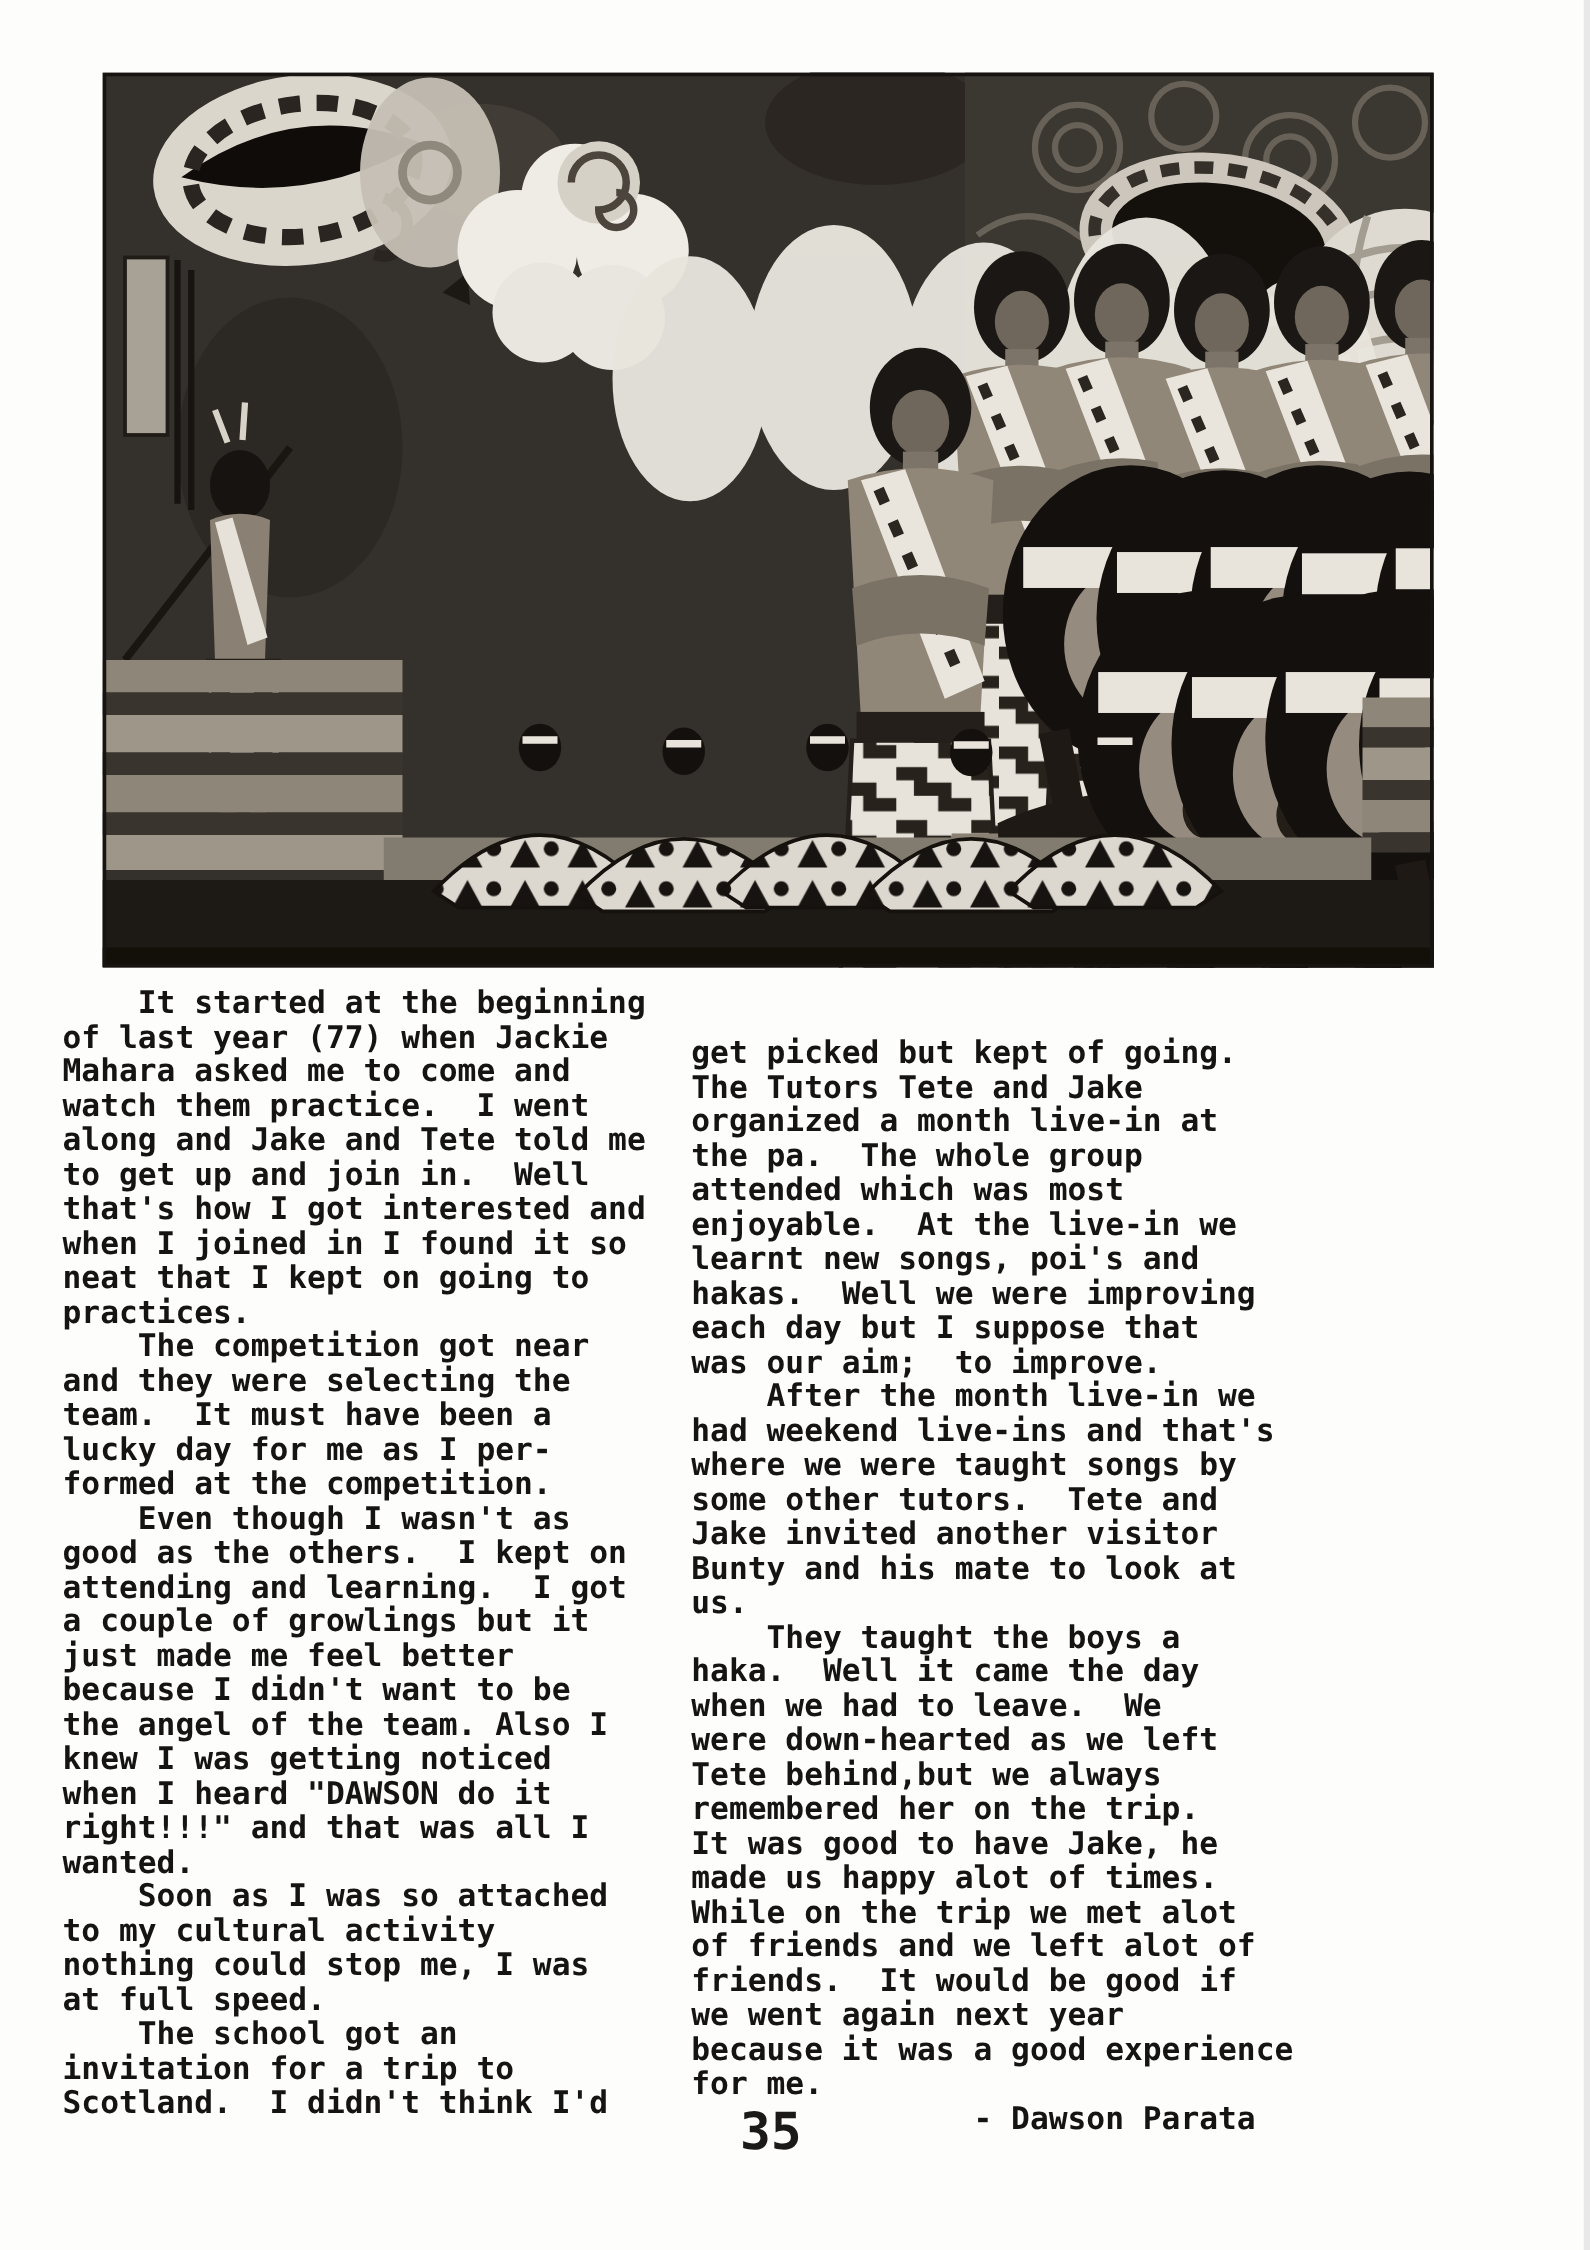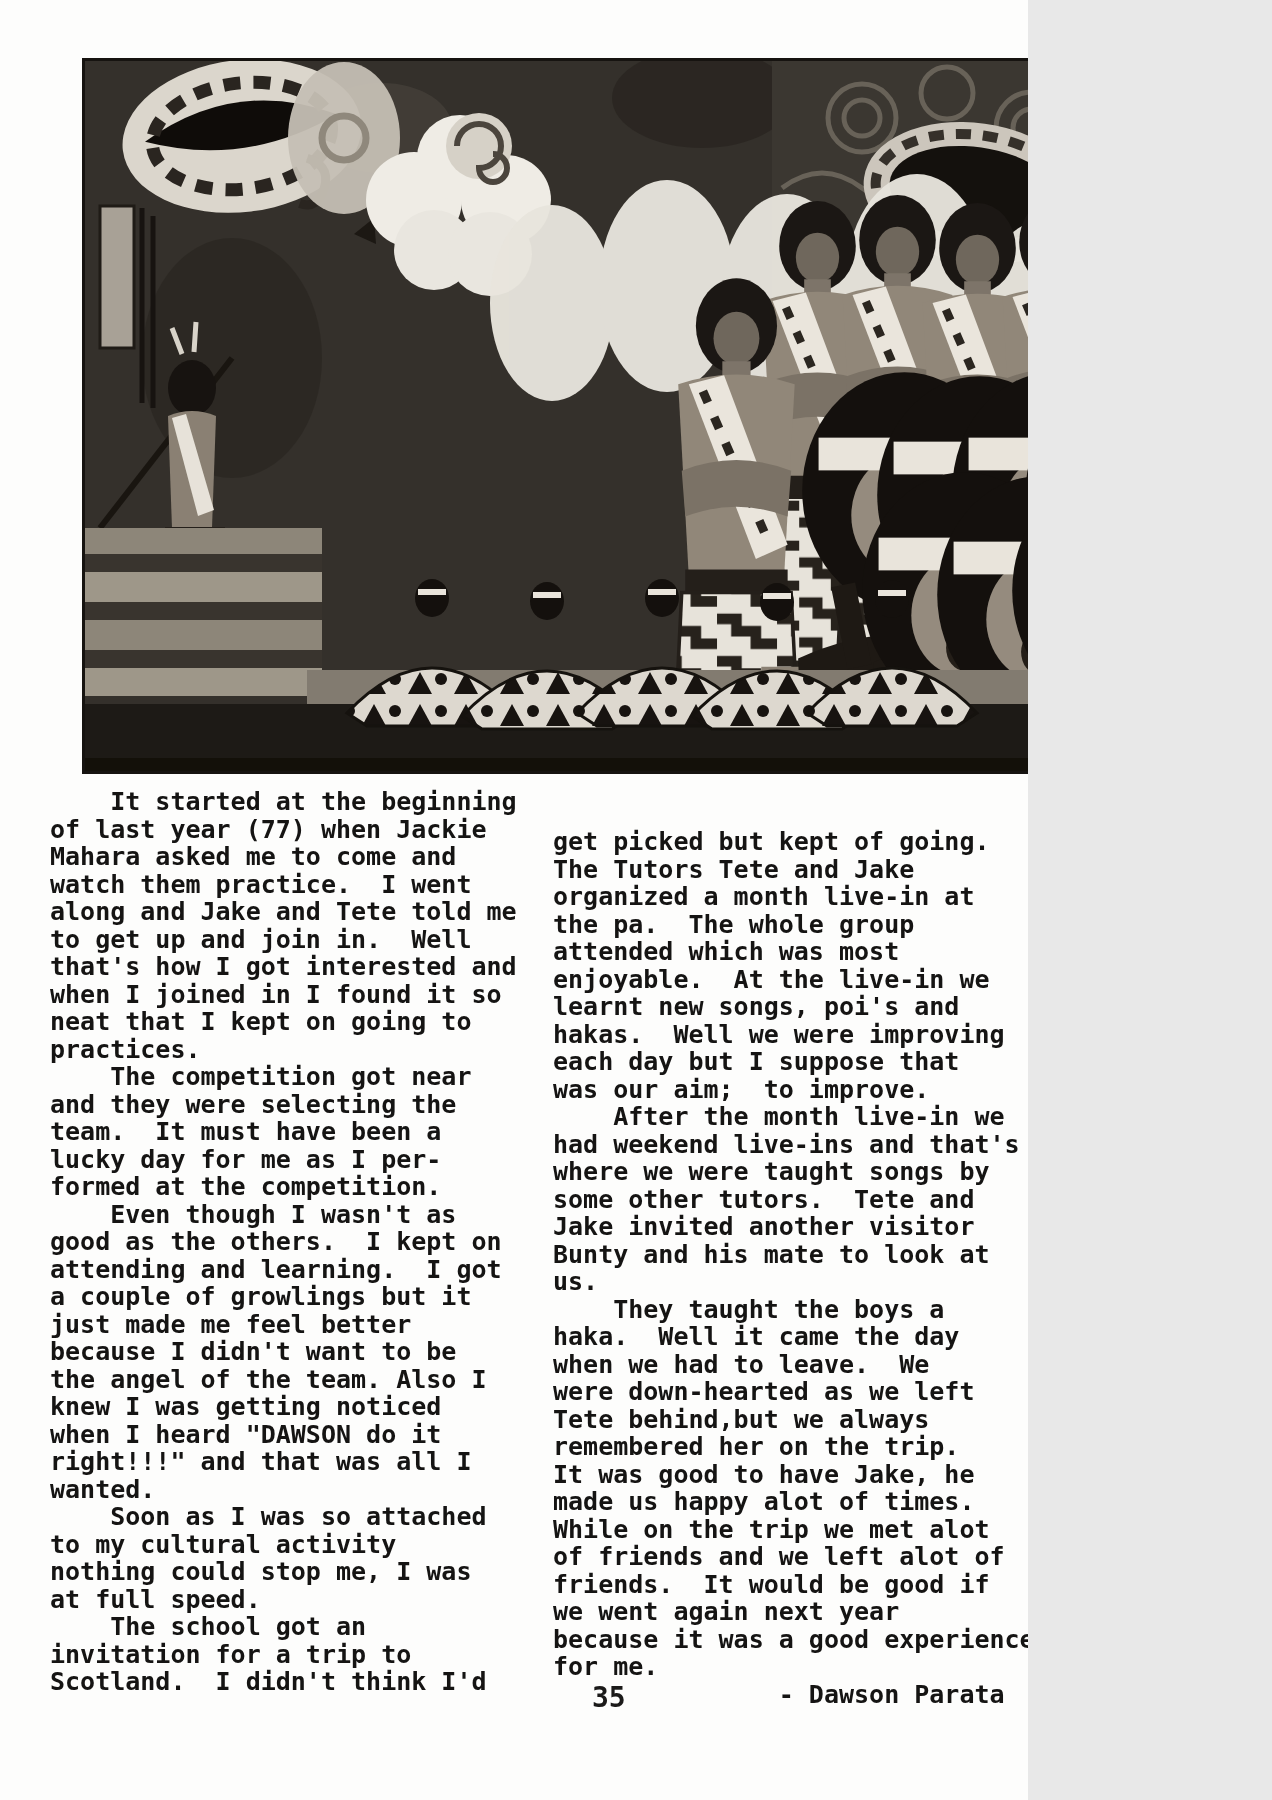--- a/index.html
+++ b/index.html
@@ -1,18 +1,18 @@
 <!DOCTYPE html>
 <html><head>
 <meta charset="utf-8">
 <style>
   html,body{margin:0;padding:0;background:#e8e8e8;}
   .page{
     position:relative;
-    width:1028px;height:1800px;
+    width:1267px;height:1800px;
     background:#fdfdfc;
     overflow:hidden;
     font-family:"DejaVu Sans Mono", monospace;
   }
   .photo{
     position:absolute;left:82px;top:58px;width:1065px;height:716px;margin:0;
   }
   .photo svg{display:block;width:100%;height:100%;}
   pre.col{
     position:absolute;margin:0;
@@ -22,21 +22,21 @@
     font-size:25px;
     line-height:27.5px;
     color:#151413;
     letter-spacing:0px;
   }
   .col-left{left:50px;top:788px;}
   .col-right{left:553px;top:828px;}
   .page-number{
     position:absolute;left:592px;top:1681px;
     font-family:"DejaVu Sans Mono", monospace;
-    font-weight:700;font-size:28px;color:#1b1a19;
+    font-weight:700;font-size:41px;color:#1b1a19;
   }
 </style>
 </head>
 <body>
 
 <div class="page">
 
   <figure class="photo" role="img" aria-label="Black-and-white photograph of the school kapa haka group posed on stage steps in front of carved Maori meeting-house panels: a back row of bare-chested men with taniko sashes and piupiu skirts standing arms crossed, middle rows of women in dark bodices and white headbands, and a kneeling front row holding patterned cloaks, flanked by a standing leader on each side">
     <svg viewBox="0 0 1065 716" preserveAspectRatio="none" aria-hidden="true">
       <defs>

